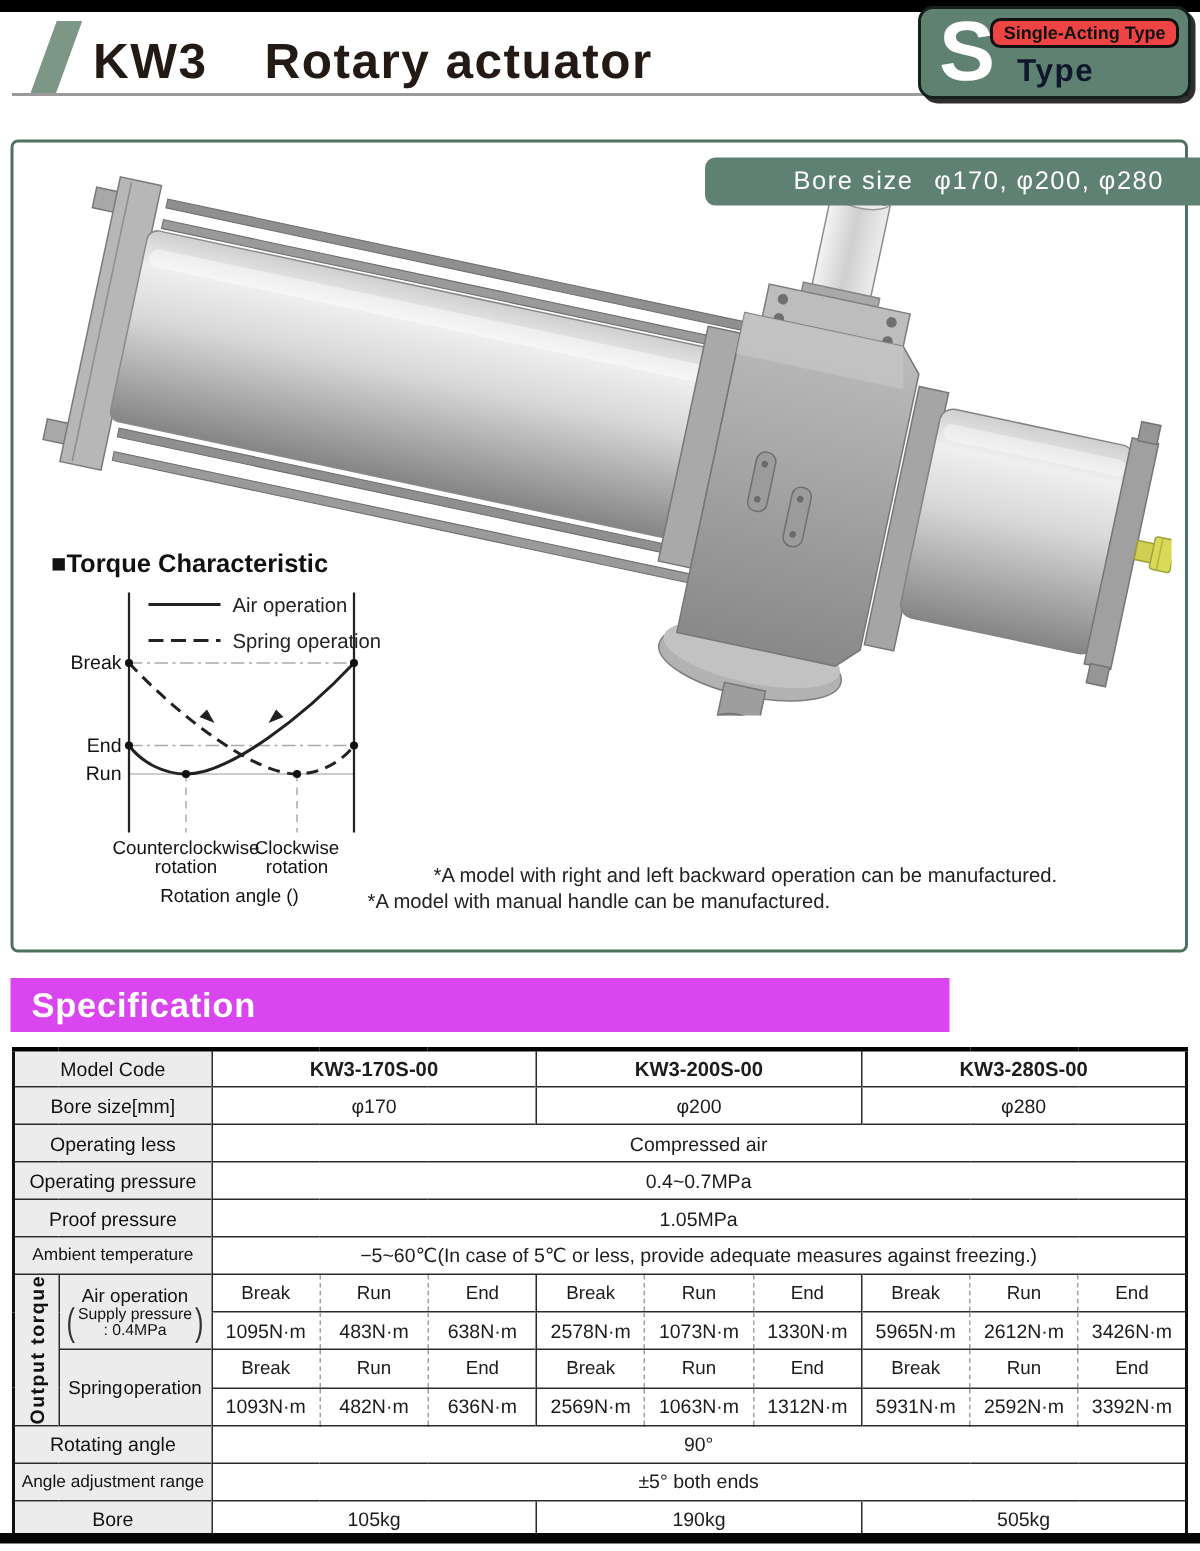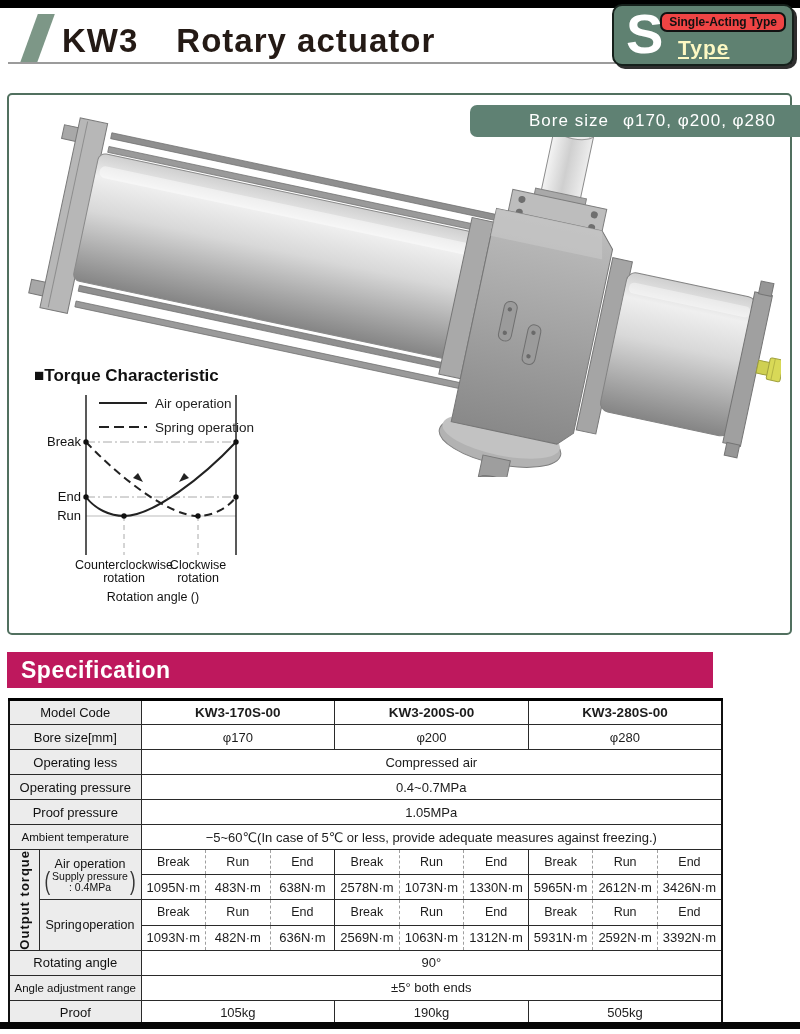--- a/index.html
+++ b/index.html
@@ -15,44 +15,44 @@
               background:#7d9787; transform:skewX(-20deg); transform-origin:bottom left; }
   .hdr-title { position:absolute; left:62px; top:24px; font-size:33px; line-height:34px;
                font-weight:700; color:#241a15; letter-spacing:1px; white-space:nowrap; }
   .hdr-title .prod { margin-left:38px; }
   .hdr-rule { position:absolute; left:8px; top:62px; width:784px; height:2px; background:#9b9b9b; }
 
   .type-badge { position:absolute; left:612px; top:4px; width:182px; height:62px;
                 background:#5f8171; border:2px solid #15201b; border-radius:10px;
                 box-shadow:3px 3px 0 rgba(10,10,10,.85); z-index:5; }
   .type-s { position:absolute; left:12px; top:-5px; font-size:56px; font-weight:700; color:#fff; }
-  .type-word { position:absolute; left:64px; top:30px; font-size:21px; font-weight:700; color:#fef9c3; letter-spacing:1px;text-decoration:underline; }
+  .type-word { position:absolute; left:64px; top:30px; font-size:21px; font-weight:700; color:#0f172a; letter-spacing:1px; }
   .type-pill { position:absolute; right:6px; top:6px; background:#ef4444; border:2px solid #111;
                border-radius:7px; font-size:12px; font-weight:700; color:#111; padding:1px 7px; white-space:nowrap; }
 
   
   .panel { position:absolute; left:7px; top:93px; width:785px; height:542px;
            border:2px solid #51705f; border-radius:5px; background:#fff; }
   .bore-badge { position:absolute; left:461px; top:10px; width:365px; height:32px;
                 background:#5f8173; border-radius:7px; color:#fff; font-size:17px; font-weight:400;
                 display:flex; align-items:center; justify-content:center; letter-spacing:1px; white-space:nowrap; }
   .bore-badge .sizes { margin-left:14px; }
   .product-svg { position:absolute; left:12px; top:0px; }
   .chart-title { position:absolute; left:25px; top:271px; font-size:17px; font-weight:700; color:#111; }
   .chart-svg { position:absolute; left:22px; top:292px; }
   .notes { position:absolute; left:236px; top:480px; font-size:13.5px; color:#222; line-height:17px; white-space:nowrap; }
   .notes .n1 { padding-left:44px; }
 
   
-  .spec-bar { position:absolute; left:7px; top:652px; width:706px; height:36px; background:#be185d;
+  .spec-bar { position:absolute; left:7px; top:652px; width:626px; height:36px; background:#d946ef;
               display:flex; align-items:center; padding-left:14px; }
   .spec-bar .t { font-size:23px; font-weight:700; color:#fff; letter-spacing:.5px; }
 
   
-  table.spec { position:absolute; left:8px; top:698px; width:715px; border-collapse:collapse;
+  table.spec { position:absolute; left:8px; top:698px; width:784px; border-collapse:collapse;
                table-layout:fixed; font-size:13px; border:2px solid #111; border-top:3px solid #000;
                border-bottom:3px solid #000; }
   .spec th, .spec td { border-top:1px solid #2a2a2a; border-left:1px solid #2a2a2a;
                        text-align:center; vertical-align:middle; padding:0 2px;
                        font-weight:400; white-space:nowrap; overflow:hidden; }
   .spec tr { height:25px; }
   .spec th.lab { background:#ececec; color:#111; }
   .spec td.model { font-weight:700; font-size:13.5px; }
   .spec td.dash, .spec th.dash { border-left:1px dashed #9f9f9f; }
   .spec th.phase { font-size:12.5px; background:#fff; }
@@ -209,20 +209,24 @@
       <text x="50" y="114" font-size="13" fill="#111" text-anchor="end">End</text>
       <text x="50" y="133" font-size="13" fill="#111" text-anchor="end">Run</text>
 
       <text x="93" y="182" font-size="12.5" fill="#111" text-anchor="middle">Counterclockwise</text>
       <text x="93" y="195" font-size="12.5" fill="#111" text-anchor="middle">rotation</text>
       <text x="167" y="182" font-size="12.5" fill="#111" text-anchor="middle">Clockwise</text>
       <text x="167" y="195" font-size="12.5" fill="#111" text-anchor="middle">rotation</text>
       <text x="122" y="214" font-size="12.5" fill="#111" text-anchor="middle">Rotation angle ()</text>
     </svg>
 
+    <div class="notes">
+      <div class="n1">*A model with right and left backward operation can be manufactured.</div>
+      <div>*A model with manual handle can be manufactured.</div>
+    </div>
   </div>
 
   <div class="spec-bar">
     <span class="t">Specification</span>
   </div>
 
   <table class="spec">
     <colgroup>
       <col style="width:30px">
         <col style="width:102px">
@@ -333,21 +337,21 @@
     </tr>
     <tr>
       <th class="lab" colspan="2">Rotating angle</th>
       <td colspan="9">90°</td>
     </tr>
     <tr>
       <th class="lab" colspan="2" style="font-size:11.5px">Angle adjustment range</th>
       <td colspan="9">±5° both ends</td>
     </tr>
     <tr>
-      <th class="lab" colspan="2">Proof</th>
+      <th class="lab" colspan="2">Bore</th>
       <td colspan="3">105kg</td>
       <td colspan="3">190kg</td>
       <td colspan="3">505kg</td>
     </tr>
   </tbody>
     </table>
 
   <div class="bottombar"></div>
 </div>
 

